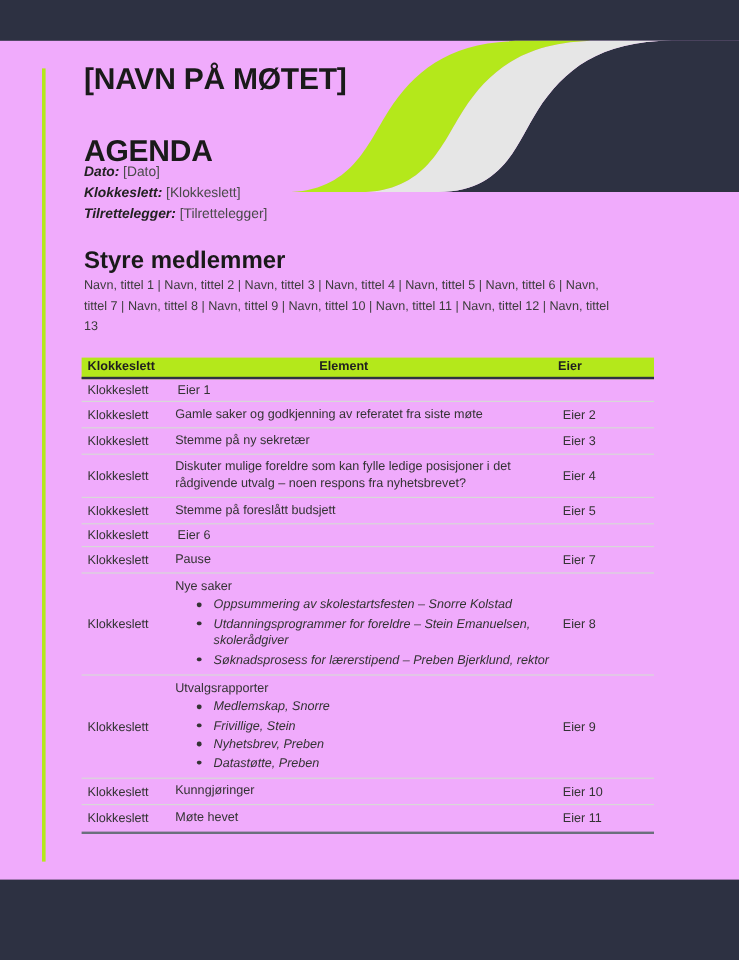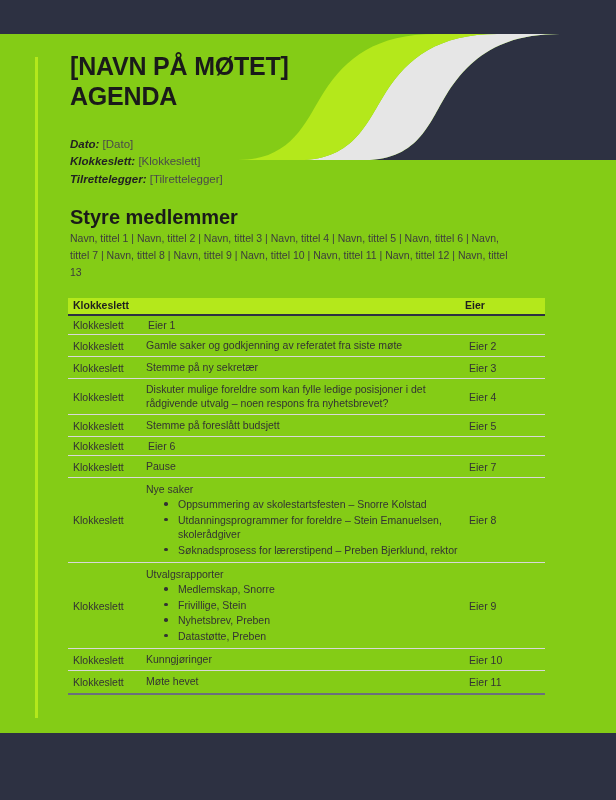--- a/index.html
+++ b/index.html
@@ -2,41 +2,41 @@
 <html><head>
 <meta charset="utf-8">
 <style>
   html,body{margin:0;padding:0;}
   body{
     width:616px;height:800px;
     background:#ffffff;
     font-family:"Liberation Sans", sans-serif;
     overflow:hidden;position:relative;
   }
-  .page{position:absolute;inset:0;background:#84cc16;overflow:hidden;}
+  .page{position:absolute;inset:0;background:#f0abfc;overflow:hidden;}
 
   
   .band-top{position:absolute;left:0;top:0;width:616px;height:34px;background:#2d3142;}
   .band-bottom{position:absolute;left:0;top:733px;width:616px;height:67px;background:#2d3142;}
 
   
   .swoosh{position:absolute;left:0;top:0;width:616px;height:160px;}
 
   
   .vrule{position:absolute;left:35px;top:57px;width:3px;height:661px;background:#b4e81b;}
 
   
   .content{position:absolute;left:0;top:0;width:616px;height:800px;}
 
   .title{
     position:absolute;left:70px;top:52px;width:300px;
     font-size:25px;font-weight:bold;color:#1a1a1a;
     line-height:1.18;letter-spacing:-0.2px;
   }
-  .title .l2{display:block;}
+  .title .l2{display:block;margin-top:30px;}
 
   .meta{position:absolute;left:70px;top:136px;width:400px;
     font-size:11.5px;line-height:1.52;color:#3d3d3d;}
   .meta .lbl{font-weight:bold;color:#222;font-style:italic;}
   .meta .val{color:#4a4a4a;}
 
   .subhead{position:absolute;left:70px;top:206px;
     font-size:20px;font-weight:bold;color:#1a1a1a;}
 
   .members{position:absolute;left:70px;top:230px;width:448px;
@@ -58,21 +58,21 @@
     border-bottom:1px solid #d8d8d8;
     min-height:18px;font-size:10.5px;color:#333;
   }
   .row.last{border-bottom:2px solid #6b6f7d;}
   .c-time{width:78px;padding:3px 0 3px 5px;box-sizing:border-box;flex:none;color:#333;}
   .c-item{flex:1;padding:3px 8px 3px 0;box-sizing:border-box;color:#333;line-height:1.34;}
   .c-owner{width:78px;padding:3px 0 3px 2px;box-sizing:border-box;flex:none;color:#333;}
 
   .row.tall .c-item{padding:4px 8px 4px 0;}
   .subtitle{margin:0 0 1px 0;}
-  .bl{margin:0;padding:0 0 0 18px;list-style:none;}
+  .bl{margin:0;padding:0 0 0 18px;list-style:none;font-style:italic;}
   .bl li{position:relative;padding:0 0 0 14px;line-height:1.38;margin:1px 0;}
   .bl li:before{content:"";position:absolute;left:0;top:5px;
     width:3.5px;height:3.5px;background:#333;border-radius:50%;}
 </style>
 </head>
 <body>
 
 <div class="page">
 
   <div class="band-top"></div>
@@ -112,20 +112,21 @@
       </div>
     </div>
 
     <div class="subhead">Styre medlemmer</div>
 
     <div class="members">Navn, tittel 1 | Navn, tittel 2 | Navn, tittel 3 | Navn, tittel 4 | Navn, tittel 5 | Navn, tittel 6 | Navn, tittel 7 | Navn, tittel 8 | Navn, tittel 9 | Navn, tittel 10 | Navn, tittel 11 | Navn, tittel 12 | Navn, tittel 13</div>
 
     <div class="tbl">
       <div class="thead">
         <span class="th th-time">Klokkeslett</span>
+        <span class="th th-item">Element</span>
         <span class="th th-owner">Eier</span>
       </div>
       <div id="tbody">
           <div class="row">
             <div class="c-time">Klokkeslett</div>
             <div class="c-owner">Eier 1</div>
           </div>
           <div class="row">
             <div class="c-time">Klokkeslett</div>
             <div class="c-item">

